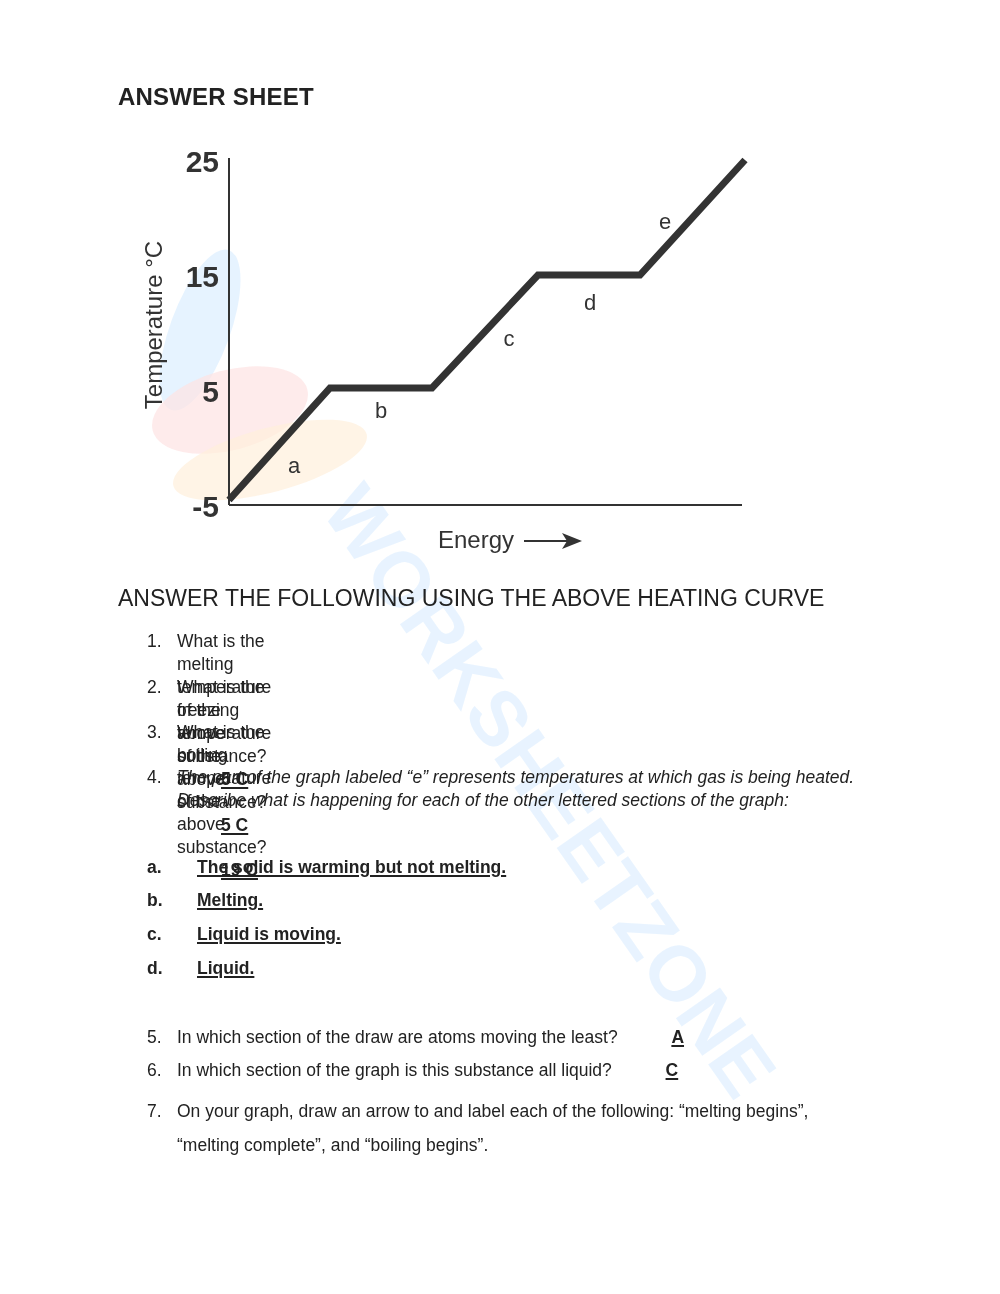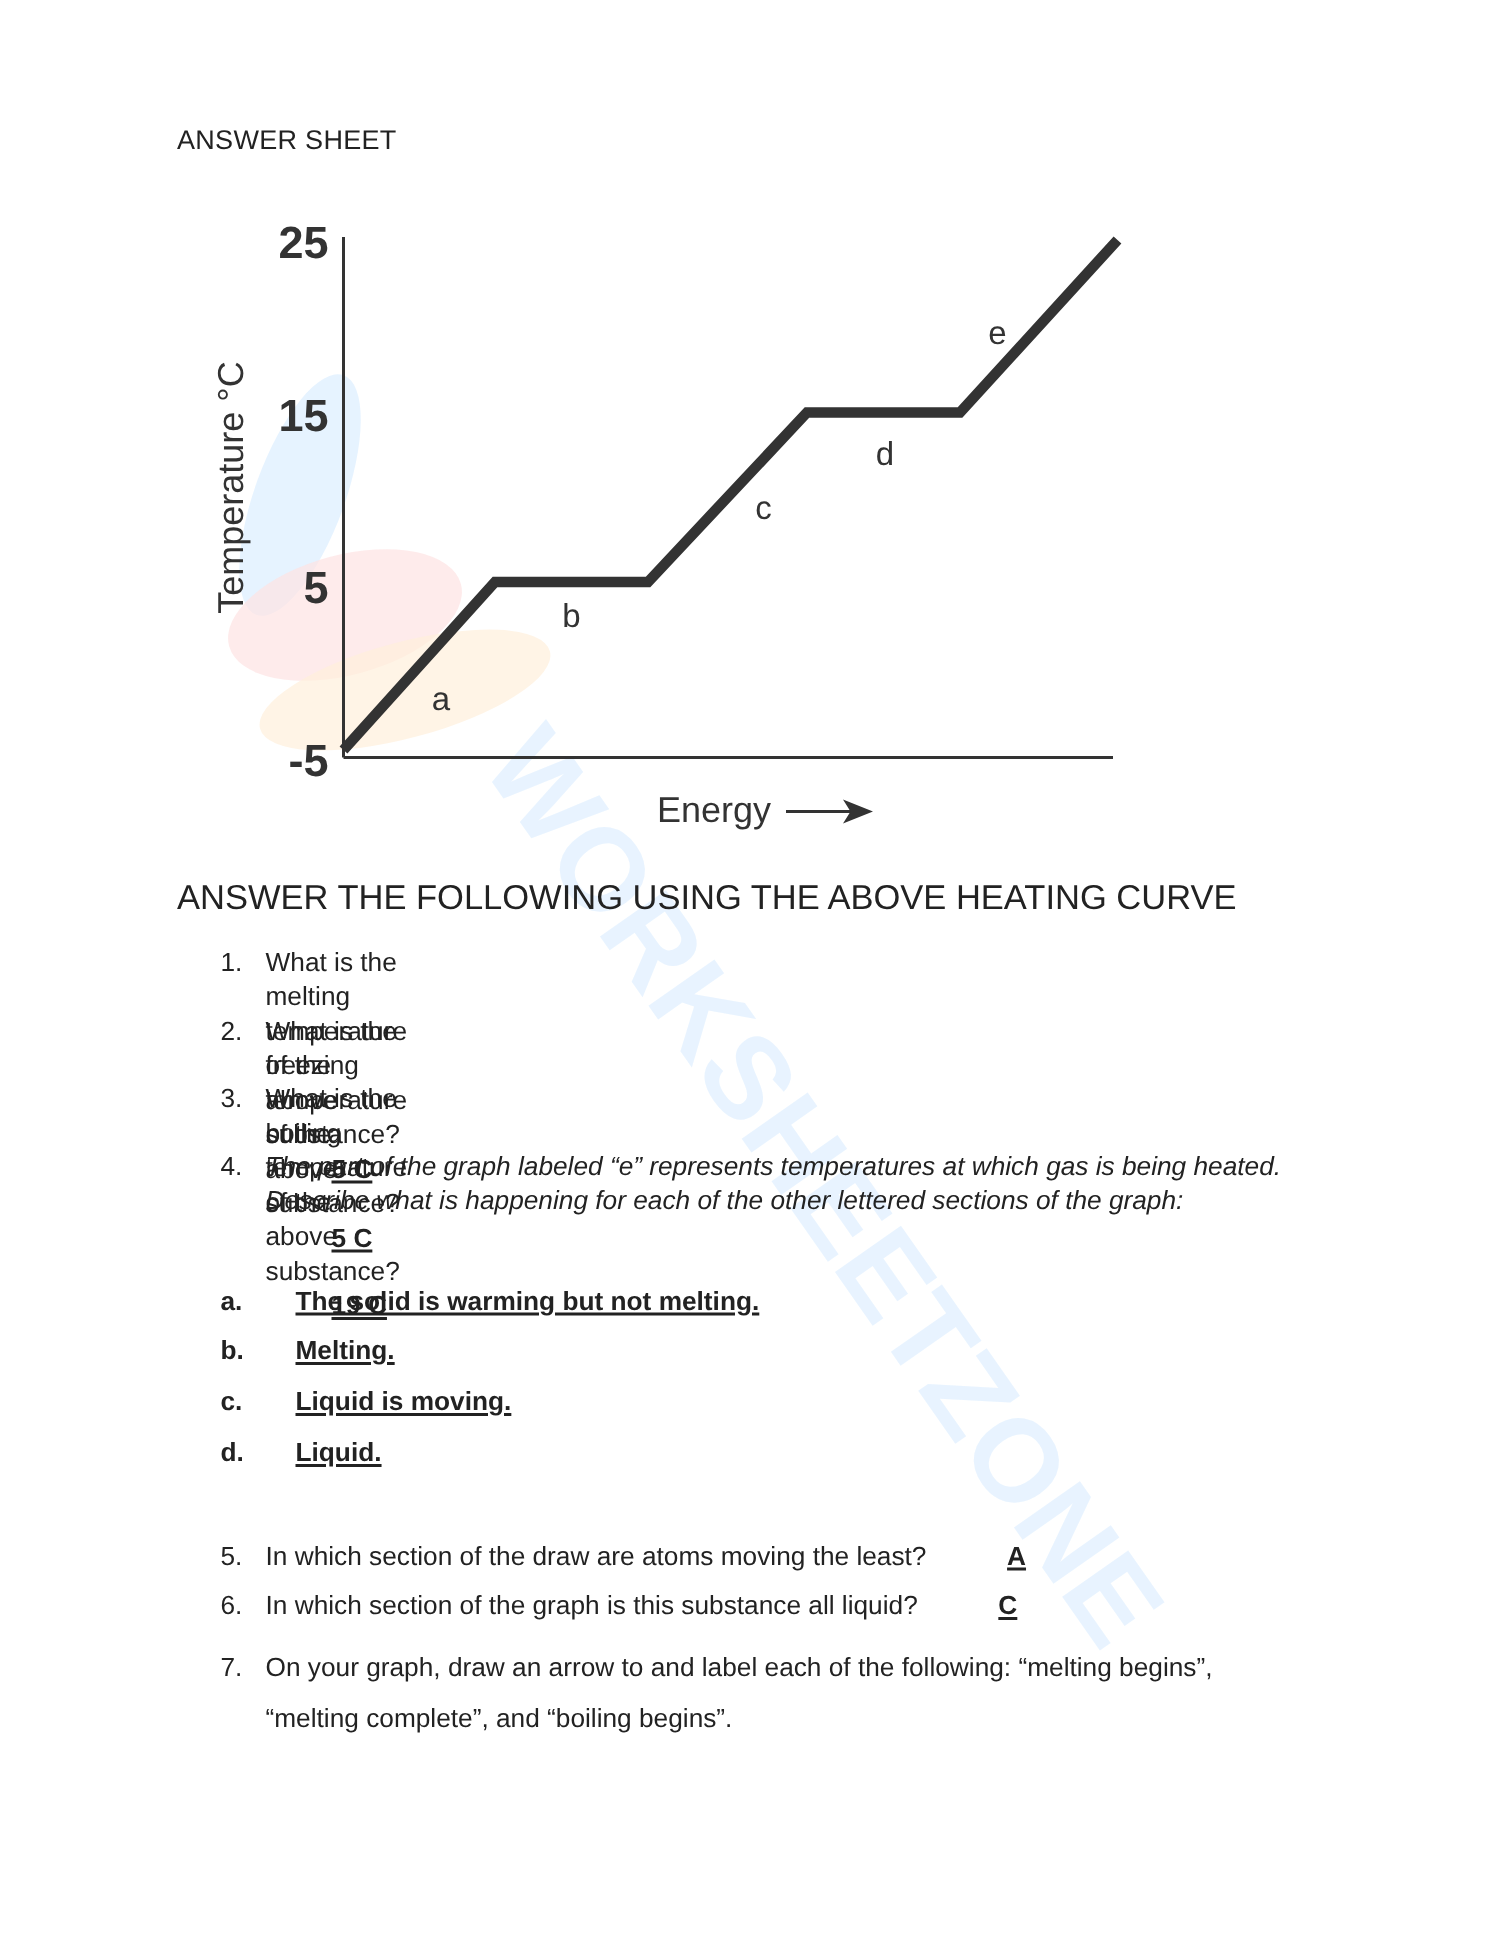--- a/index.html
+++ b/index.html
@@ -1,18 +1,18 @@
 <!DOCTYPE html>
 <html><head>
 <meta charset="utf-8">
 <style>
   html,body{margin:0;padding:0;background:#fff;}
   body{width:1000px;height:1294px;position:relative;overflow:hidden;font-family:"Liberation Sans",sans-serif;color:#222;}
   .abs{position:absolute;}
-  .title{left:118px;top:83px;font-size:18px;letter-spacing:0.2px;}
+  .title{left:118px;top:83px;font-size:24px;letter-spacing:0.2px;font-weight:bold;}
   .subtitle{left:118px;top:585px;font-size:23px;}
   .q{position:absolute;left:147px;font-size:17.5px;line-height:23px;}
   .q .num{position:absolute;left:0;top:0;width:26px;}
   .q .txt{position:absolute;left:30px;top:0;}
   .ans{font-weight:bold;text-decoration:underline;text-decoration-thickness:2px;text-underline-offset:2px;margin-left:44px;}
   .sub{position:absolute;left:147px;font-size:17.5px;font-weight:bold;}
   .sub .num{position:absolute;left:0;top:0;}
   .sub .txt{position:absolute;left:30px;top:0;text-decoration:underline;text-decoration-thickness:2px;text-underline-offset:2px;white-space:nowrap;margin-left:20px;}
   svg text{font-family:"Liberation Sans",sans-serif;}
   .watermark{position:absolute;left:0;top:0;pointer-events:none;}

